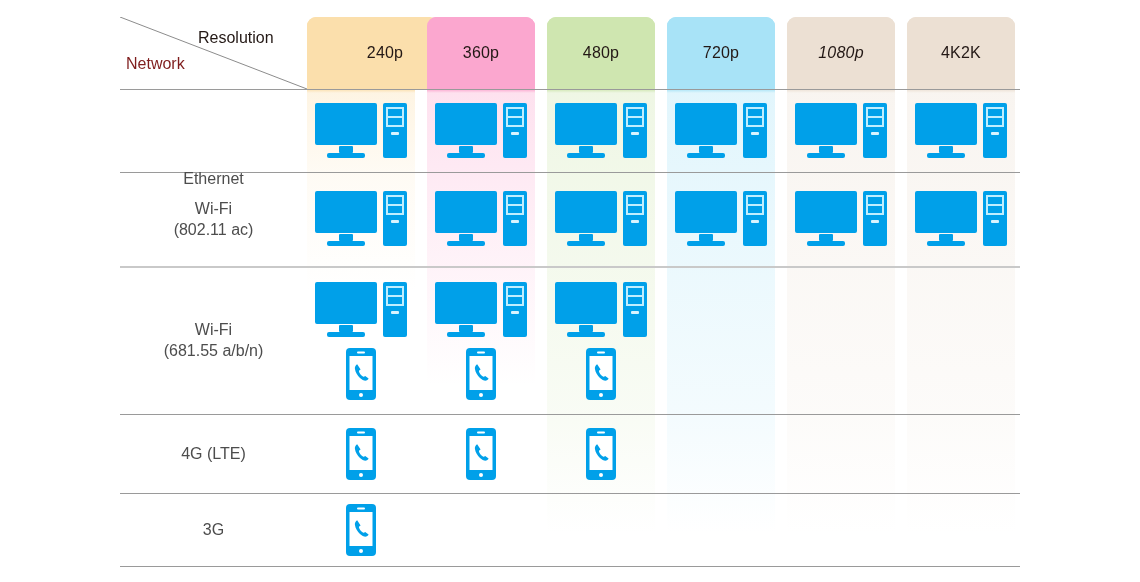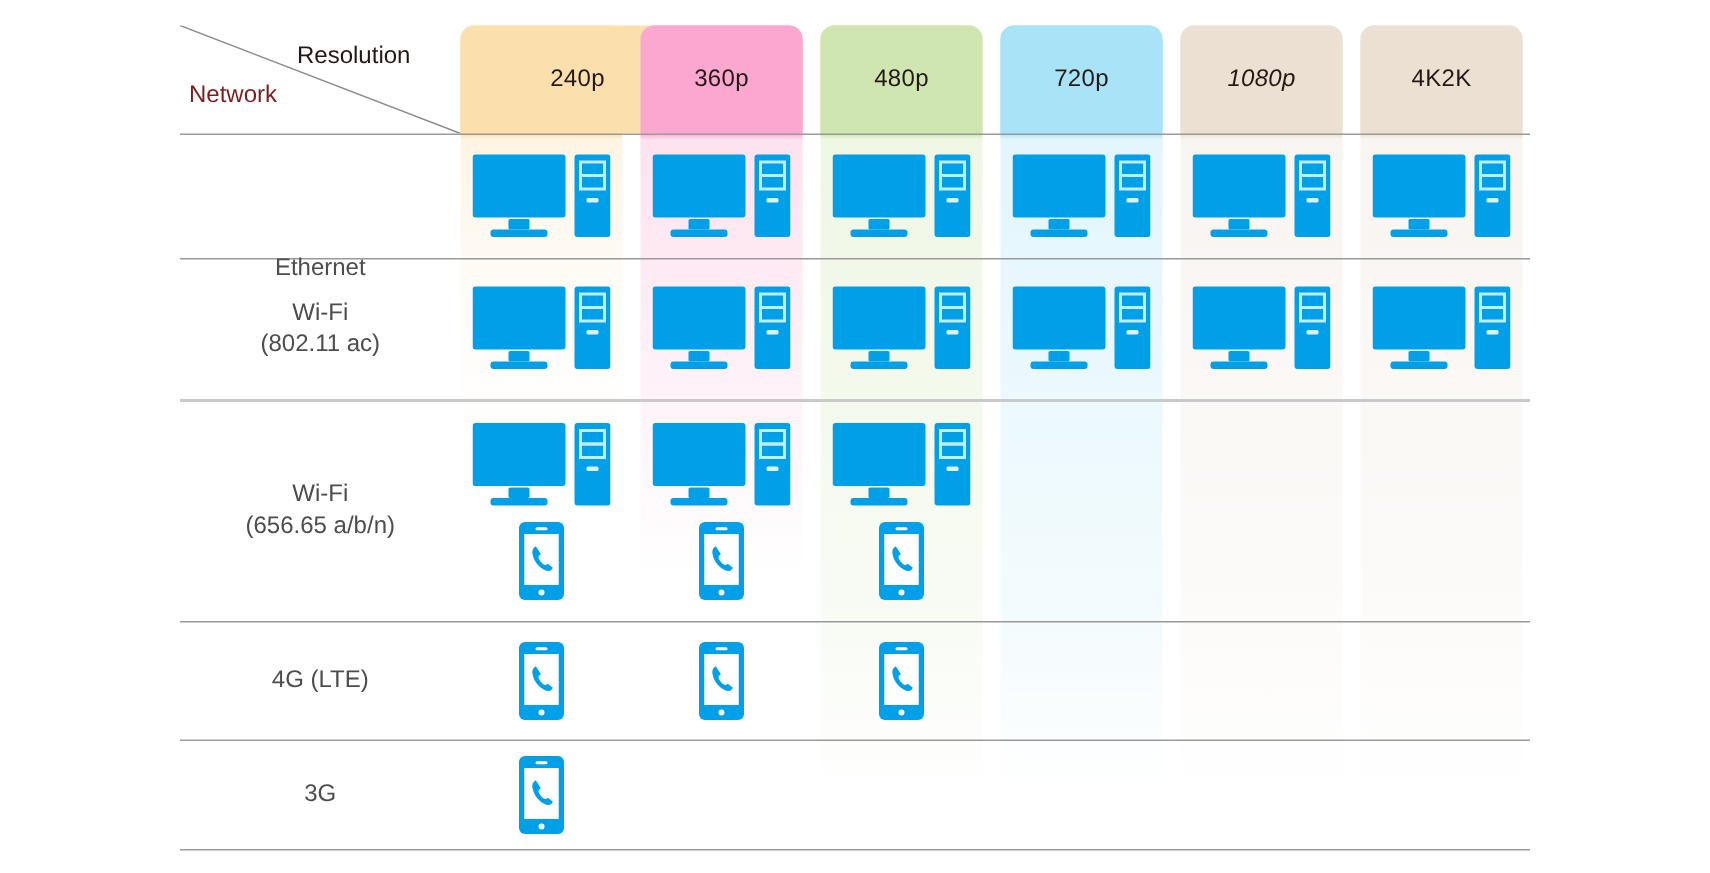--- a/index.html
+++ b/index.html
@@ -165,21 +165,21 @@
   <div id="rowlabels">
       <div class="row-label" style="top: 89px; height: 83px; margin-top: 48px;">
         <span>Ethernet</span>
       </div>
       <div class="row-label" style="top: 172px; height: 94px;">
         <span>Wi-Fi</span>
         <span>(802.11 ac)</span>
       </div>
       <div class="row-label" style="top: 266px; height: 148px;">
         <span>Wi-Fi</span>
-        <span>(656.65 a/b/n)</span>
+        <span>(681.55 a/b/n)</span>
       </div>
       <div class="row-label" style="top: 414px; height: 79px;">
         <span>4G (LTE)</span>
       </div>
       <div class="row-label" style="top: 493px; height: 73px;">
         <span>3G</span>
       </div>
     </div>
 
   <div id="cells">

